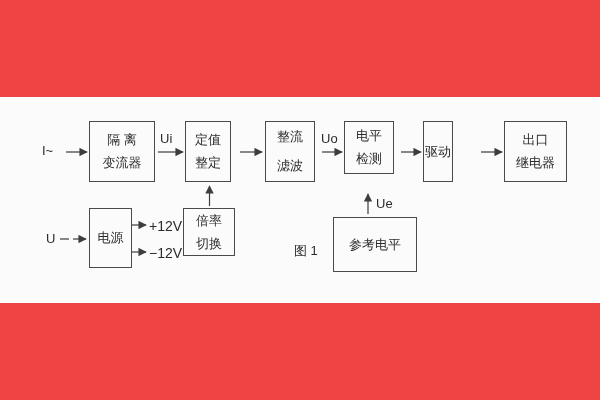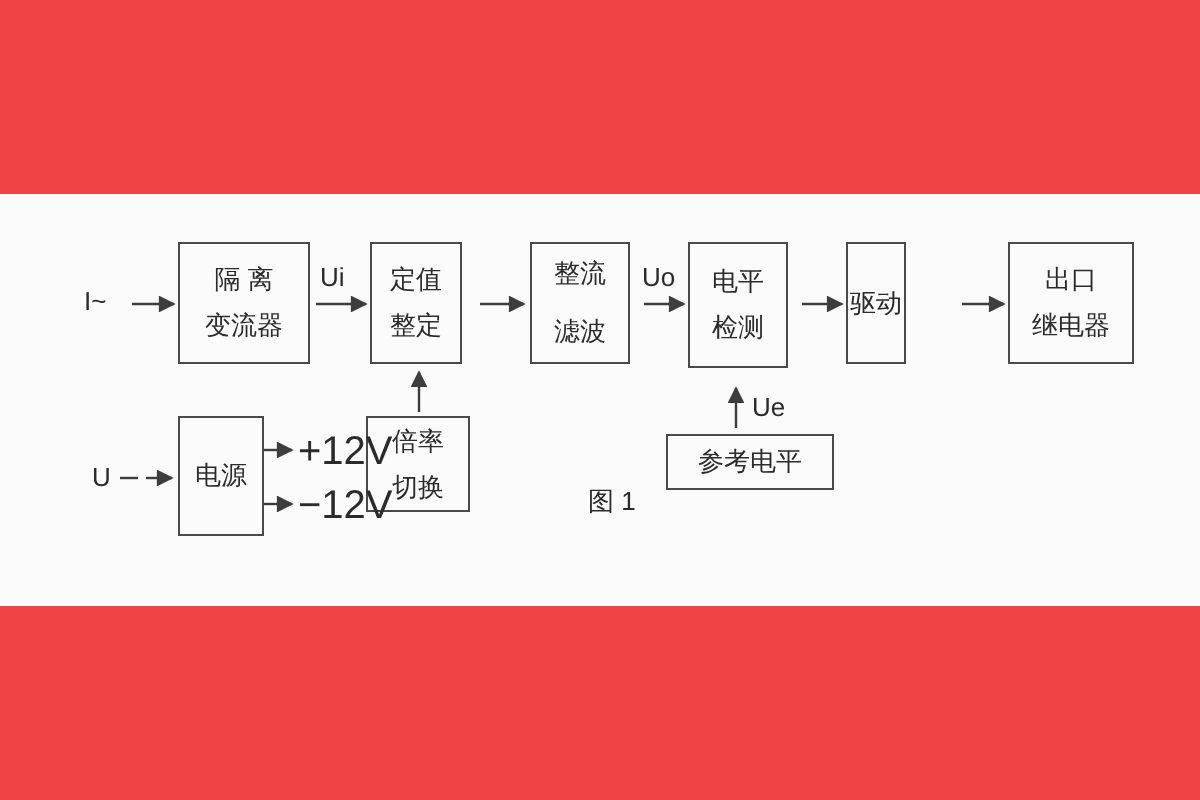--- a/index.html
+++ b/index.html
@@ -34,21 +34,21 @@
     white-space: nowrap;
     box-sizing: border-box;
   }
   .lbl {
     position: absolute;
     color: #2b2b2b;
     font-size: 13px;
     line-height: 14px;
     white-space: nowrap;
   }
-  .lbl.volt { font-size: 20px; }
+  .lbl.volt { font-size: 14px; }
 </style>
 </head>
 <body>
 
 <div class="canvas">
 
   <div class="scan-band"></div>
 
   <svg class="wires" width="600" height="400" viewBox="0 0 600 400">
     <defs>
@@ -80,21 +80,21 @@
   <div class="box" style="left:185px; top:121px; width:46px; height:61px;">
     <span>定值</span>
     <span>整定</span>
   </div>
 
   <div class="box" style="left:265px; top:121px; width:50px; height:61px;gap:15px;">
     <span>整流</span>
     <span>滤波</span>
   </div>
 
-  <div class="box" style="left:344px; top:121px; width:50px; height:63px;">
+  <div class="box" style="left:344px; top:121px; width:50px; height:53px;">
     <span>电平</span>
     <span>检测</span>
   </div>
 
   <div class="box" style="left:423px; top:121px; width:30px; height:61px;">
     <span>驱动</span>
   </div>
 
   <div class="box" style="left:504px; top:121px; width:63px; height:61px;">
     <span>出口</span>
@@ -103,21 +103,21 @@
 
   <div class="box" style="left:89px; top:208px; width:43px; height:60px;">
     <span>电源</span>
   </div>
 
   <div class="box" style="left:183px; top:208px; width:52px; height:48px;">
     <span>倍率</span>
     <span>切换</span>
   </div>
 
-  <div class="box" style="left:333px; top:217px; width:84px; height:28px;">
+  <div class="box" style="left:333px; top:217px; width:84px; height:55px;">
     <span>参考电平</span>
   </div>
 
   <span class="lbl" style="left:42px; top:144px;">I~</span>
 
   <span class="lbl" style="left:160px; top:132px;">Ui</span>
 
   <span class="lbl" style="left:321px; top:132px;">Uo</span>
 
   <span class="lbl" style="left:46px; top:232px;">U</span>

